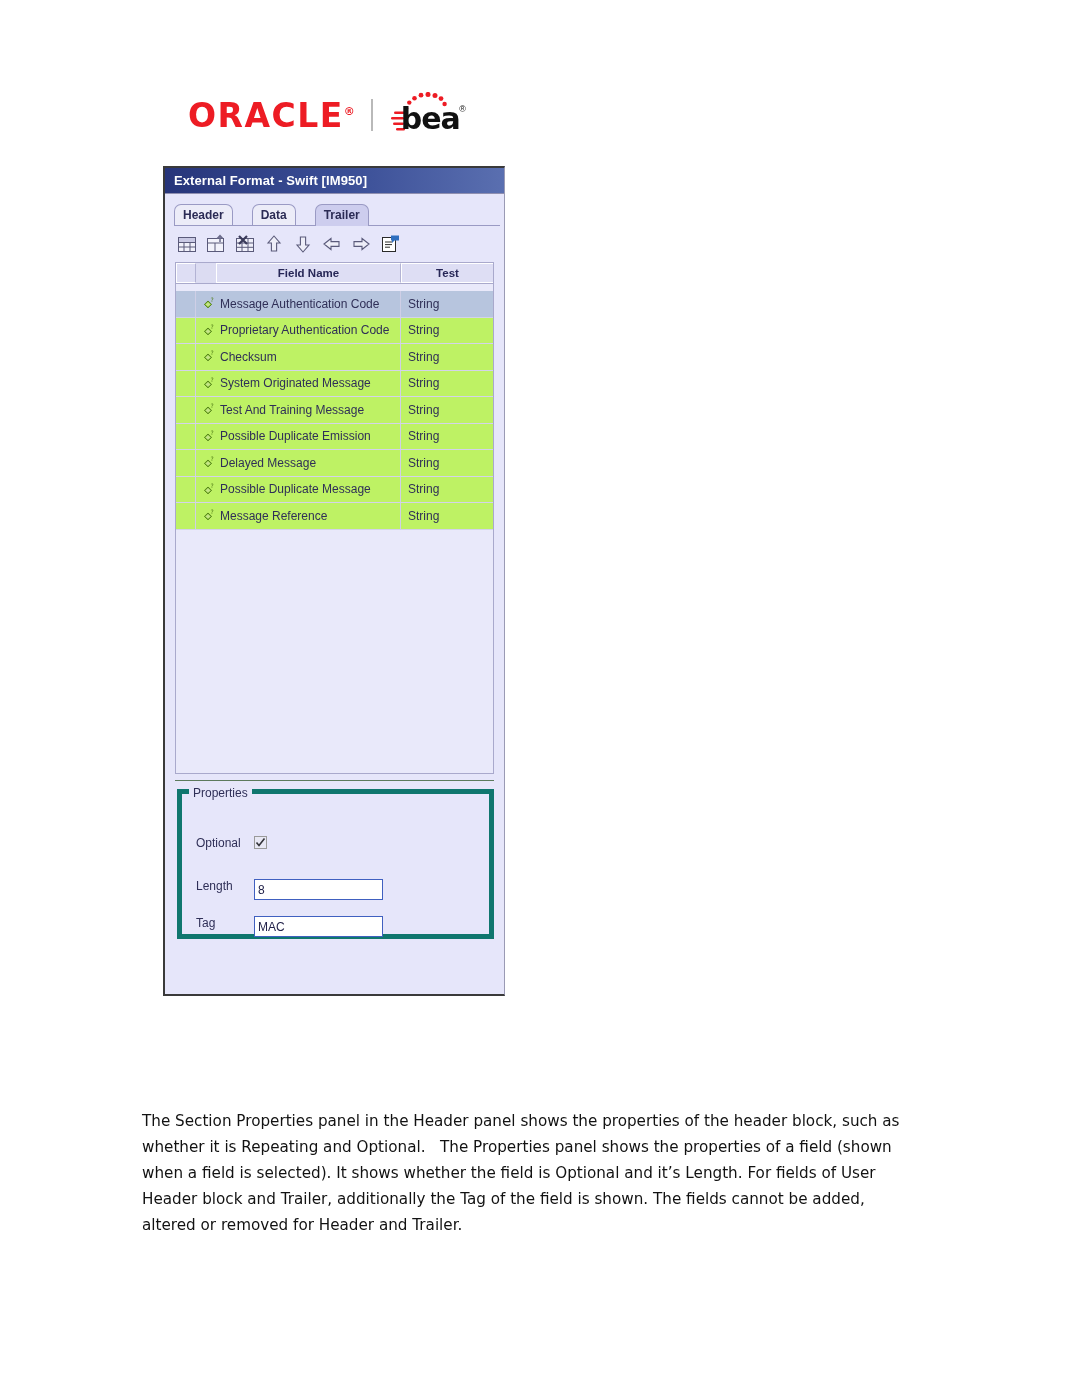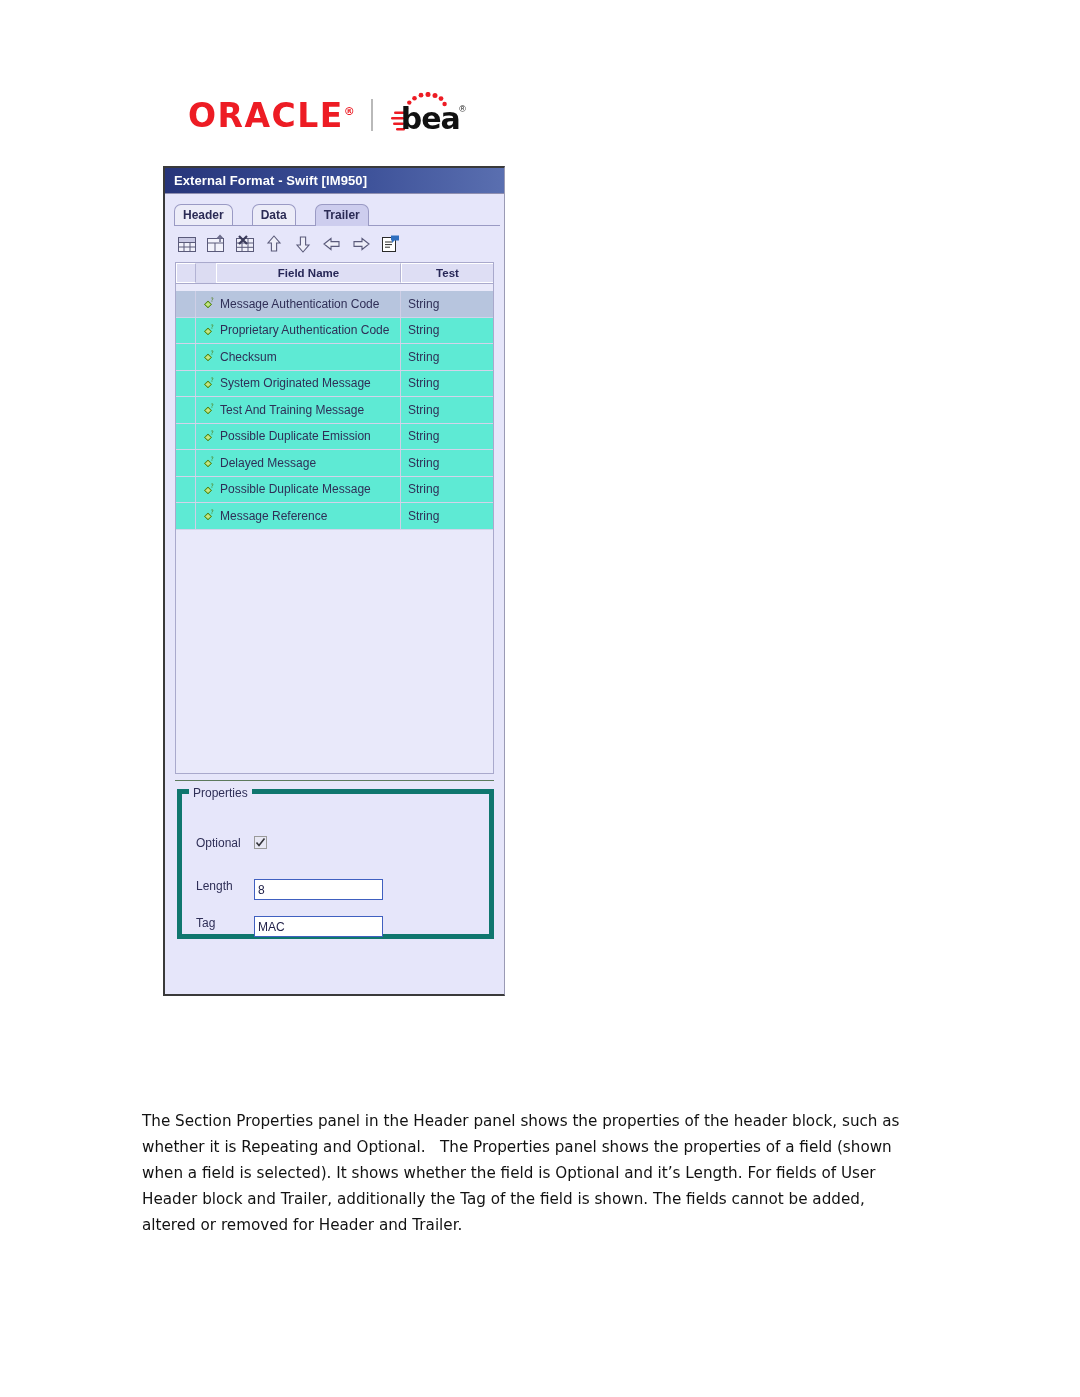--- a/index.html
+++ b/index.html
@@ -180,21 +180,21 @@
   }
   .hcell.sel-col { width: 20px; }
   .hcell.name-col { flex: 1; margin-left: 20px; }
   .hcell.type-col { width: 92px; border-right: none; }
 
   .grow {
     display: flex;
     height: 26.5px;
     box-sizing: border-box;
     border-bottom: 1px solid #d3d3ea;
-    background: #5eead4;
+    background: #bef264;
   }
   .grow.selected { background: #b7c5de; margin-top: 7px; }
   .cell-sel {
     width: 20px;
     border-right: 1px solid #cfcfe6;
     box-sizing: border-box;
   }
   .cell-name {
     flex: 1;
     display: flex;

